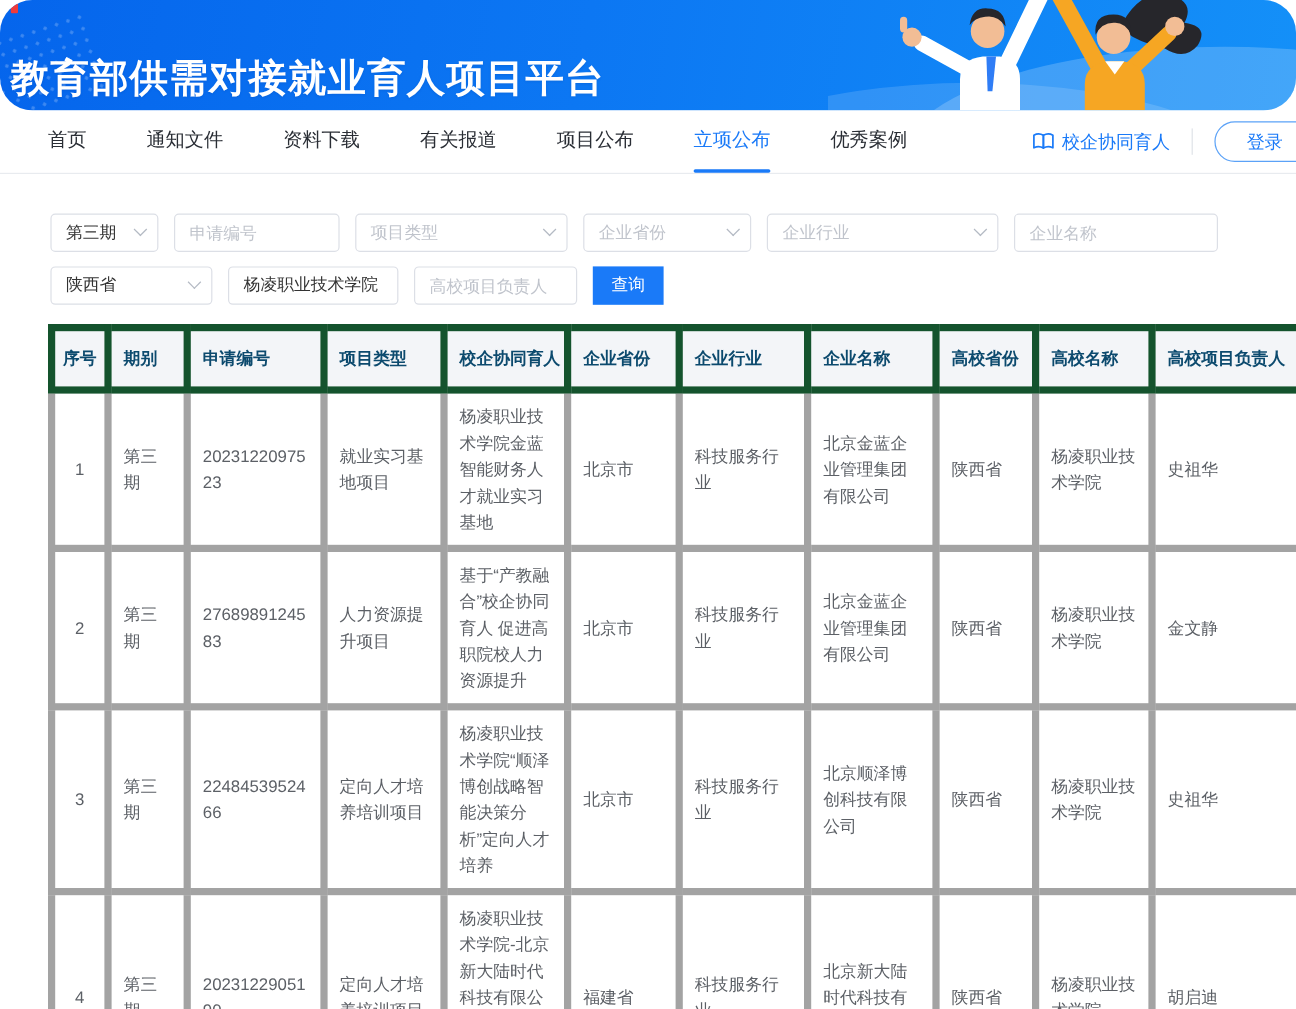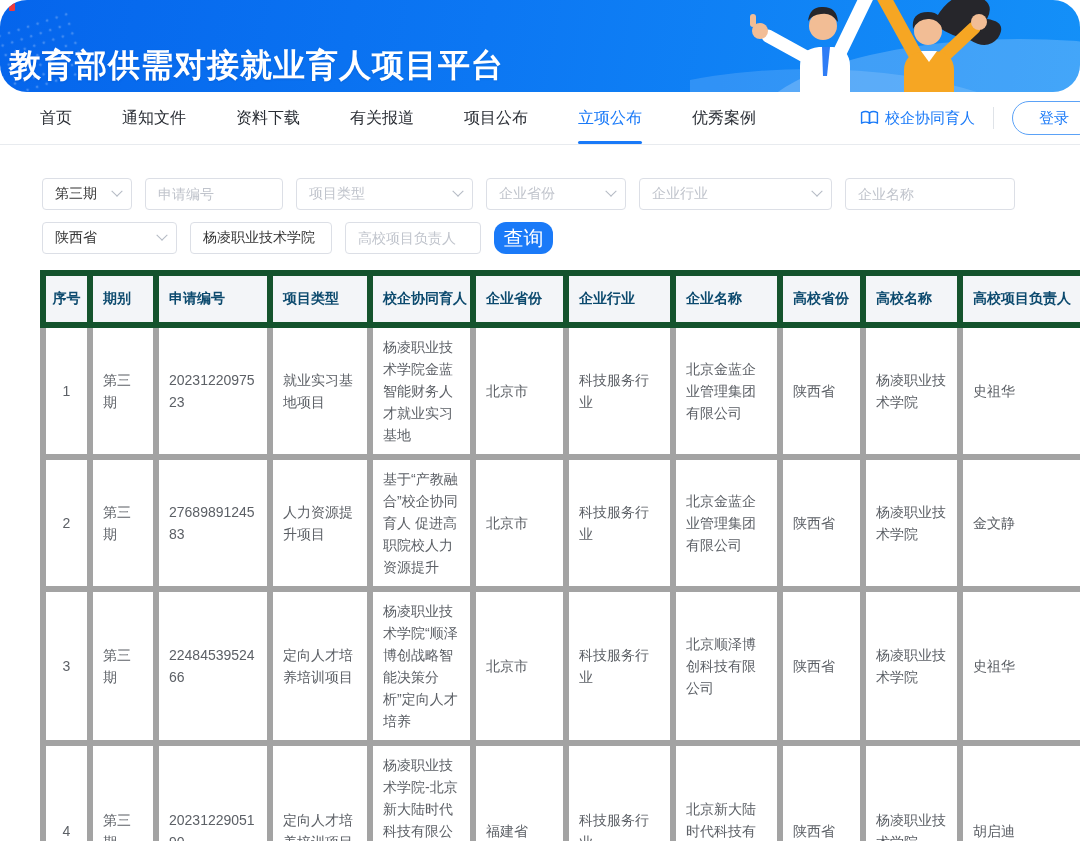--- a/index.html
+++ b/index.html
@@ -61,22 +61,22 @@
   }
   .input-box {
     height:32px; padding:0 12px; border:1px solid #dcdfe6; border-radius:4px;
     font-size:14px; color:#333; background:#fff; outline:none;
     font-family:"Liberation Sans","DejaVu Sans",sans-serif;
   }
   .input-box::placeholder { color:#c0c4cc; }
   .w90{width:90px}.w135{width:135px}.w136{width:136px}.w138{width:138px}.w140{width:140px}
   .w142{width:142px}.w170{width:170px}.w177{width:177px}.w193{width:193px}
   .search-btn {
-    width:59px; height:32px; background:#1a7af8; border:none; border-radius:12px;
-    color:#fff; font-size:20px; cursor:pointer;
+    width:59px; height:32px; background:#1a7af8; border:none; border-radius:0;
+    color:#fff; font-size:14px; cursor:pointer;
     font-family:"Liberation Sans","DejaVu Sans",sans-serif;
   }
   
   .table-wrap { margin:16px 0 0 40px; }
   table { border-collapse:collapse; table-layout:fixed; width:1048px; }
   th {
     background:#f3f5f8; color:#0c4a6e; font-size:14px; font-weight:bold; text-align:left;
     padding:14px 10px; border:6px solid #14532d; white-space:nowrap; overflow:hidden;
   }
   td {

